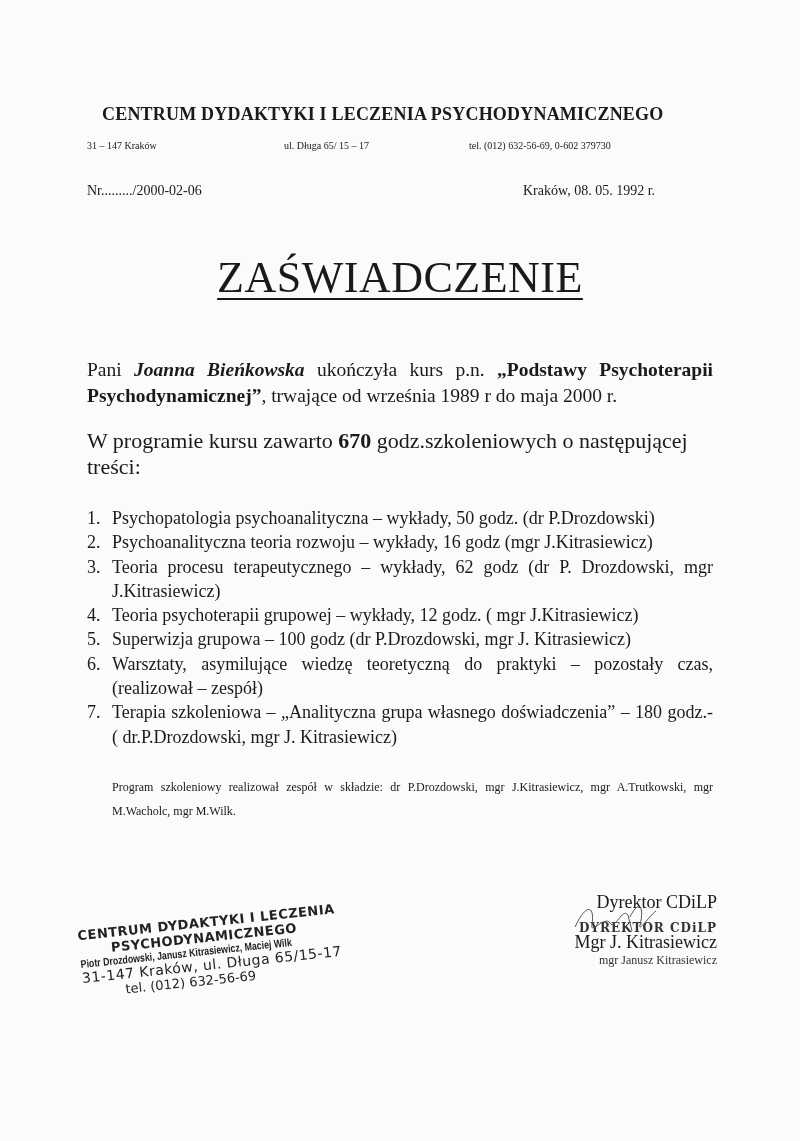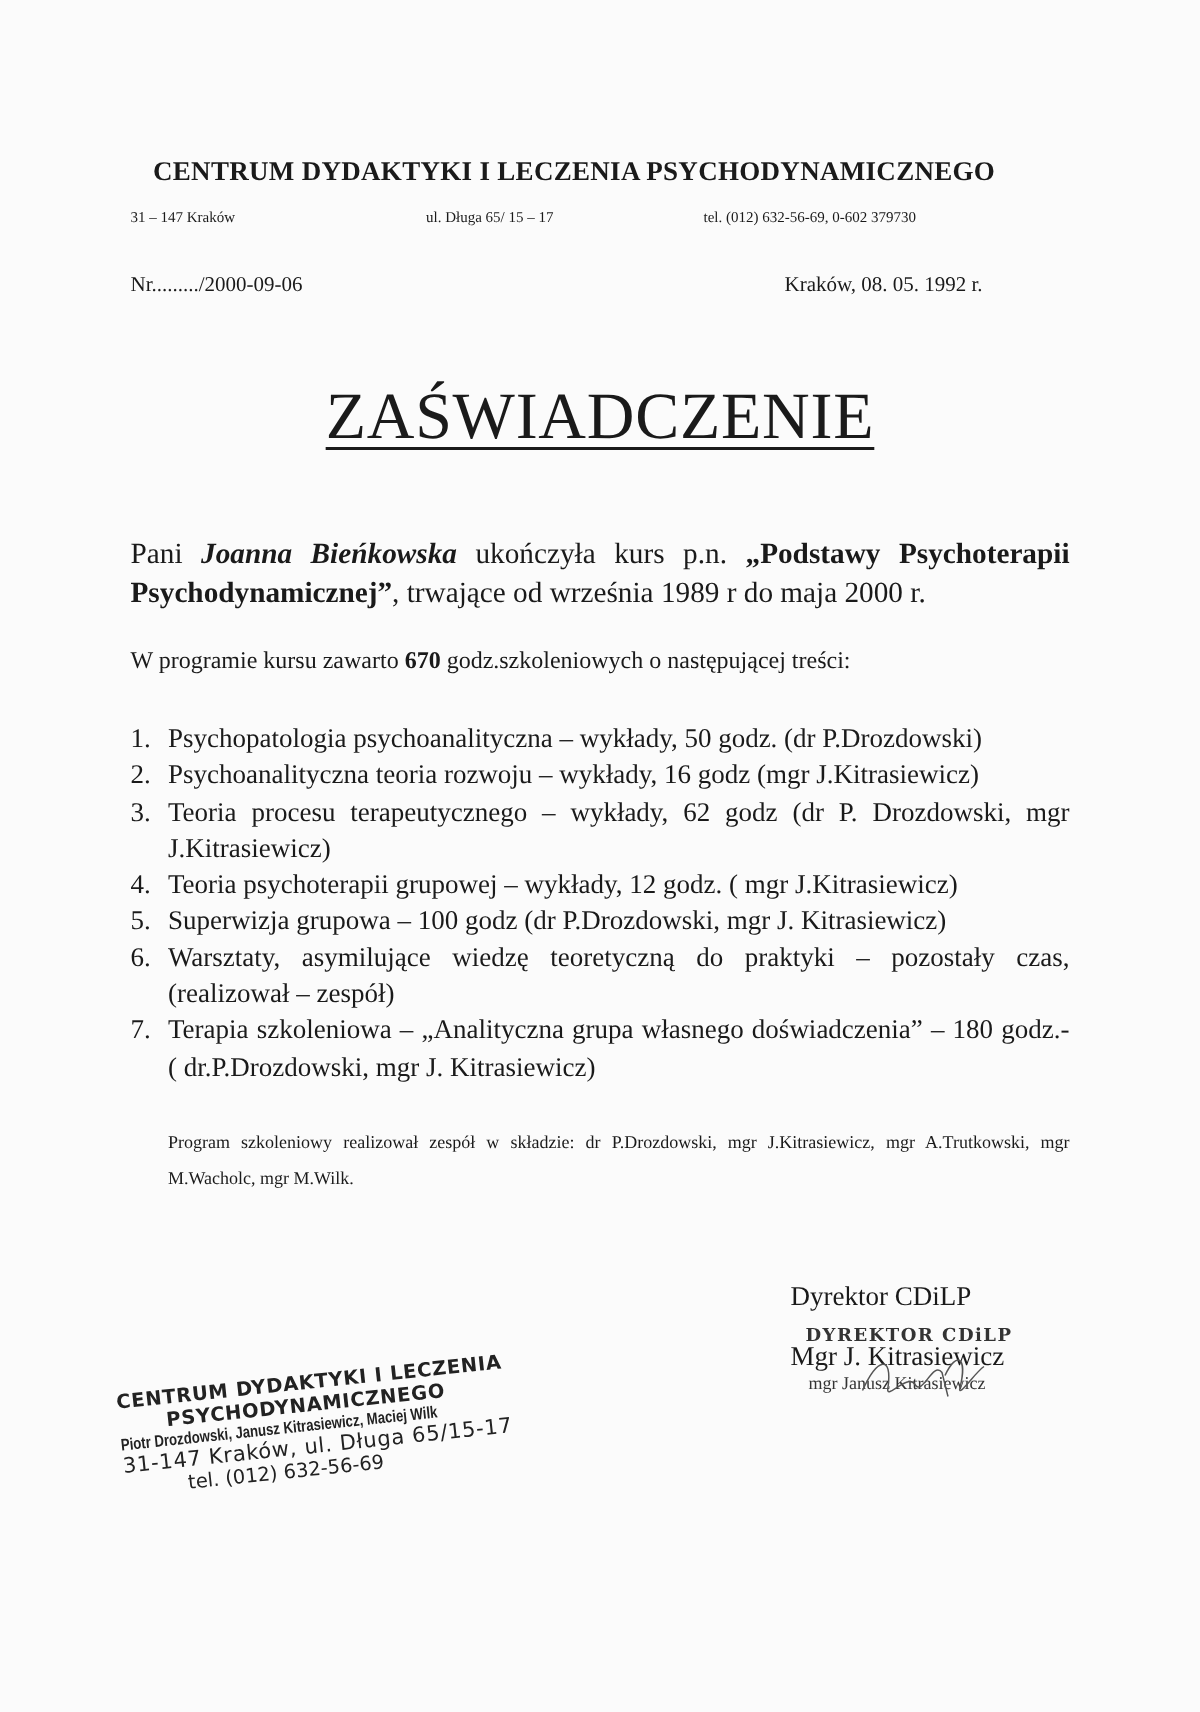--- a/index.html
+++ b/index.html
@@ -17,26 +17,26 @@
   .ref-row { position: absolute; top: 183px; left: 87px; width: 590px; font-size: 14px; }
   .ref-no { position: absolute; left: 0; }
   .ref-date { position: absolute; left: 436px; }
   .title {
     position: absolute; top: 252px; left: 0; width: 100%; text-align: center;
     font-size: 44px; letter-spacing: 0.5px; text-decoration: underline; text-underline-offset: 6px; text-decoration-thickness: 1.5px;
   }
   .body { position: absolute; left: 87px; top: 357px; width: 626px; font-size: 19.5px; line-height: 26px; }
   .para1 { text-align: justify; margin: 0; }
   .para1 i { font-weight: bold; }
-  .para2 { margin: 19px 0 0 0; font-size: 16px; }
+  .para2 { margin: 19px 0 0 0; font-size: 22px; }
   .list { margin: 26px 0 0 0; padding: 0; list-style: none; font-size: 18px; line-height: 24.3px; }
   .list li { position: relative; padding-left: 25px; text-align: justify; }
   .list .num { position: absolute; left: 0; top: 0; }
   .para3 { margin: 26px 0 0 25px; font-size: 12px; line-height: 24.3px; text-align: justify; }
-  .sig { position: absolute; left: 527px; top: 854px; width: 190px; }
+  .sig { position: absolute; left: 527px; top: 892px; width: 190px; text-align: right; }
   .sig-title { font-size: 18px; }
   .sig-stamp { font-size: 12px; font-weight: bold; letter-spacing: 1px; margin: 8px 0 0 10px; color: #333; font-family: "DejaVu Serif", serif; }
   .sig-name { font-size: 18px; margin-top: -3px; }
   .sig-sub { font-size: 12px; margin-left: 12px; color: #333; }
   .signature-scribble { position: absolute; left: 570px; top: 895px; }
   .stamp {
     position: absolute; left: 80px; top: 915px; width: 250px; transform: rotate(-6deg);
     font-family: "DejaVu Sans", sans-serif; color: #222; font-weight: bold;
   }
   .stamp div { white-space: nowrap; }
@@ -52,21 +52,21 @@
 <div class="header">
   <p class="org-name">CENTRUM DYDAKTYKI I LECZENIA PSYCHODYNAMICZNEGO</p>
   <div class="addr-row">
     <span class="addr-city">31 – 147 Kraków</span>
     <span class="addr-street">ul. Długa 65/ 15 – 17</span>
     <span class="addr-tel">tel. (012) 632-56-69, 0-602 379730</span>
   </div>
 </div>
 
 <div class="ref-row">
-  <span class="ref-no">Nr........./2000-09-06</span>
+  <span class="ref-no">Nr........./2000-02-06</span>
   <span class="ref-date">Kraków, 08. 05. 1992 r.</span>
 </div>
 
 <div class="title">ZAŚWIADCZENIE</div>
 
 <div class="body">
   <p class="para1"><span>Pani </span><i>Joanna Bieńkowska</i><span> ukończyła kurs p.n. </span><b>„Podstawy Psychoterapii Psychodynamicznej”</b><span>, trwające od września 1989 r do maja 2000 r.</span></p>
 
   <p class="para2"><span>W programie kursu zawarto </span><b>670</b><span> godz.szkoleniowych o następującej treści:</span></p>
 

